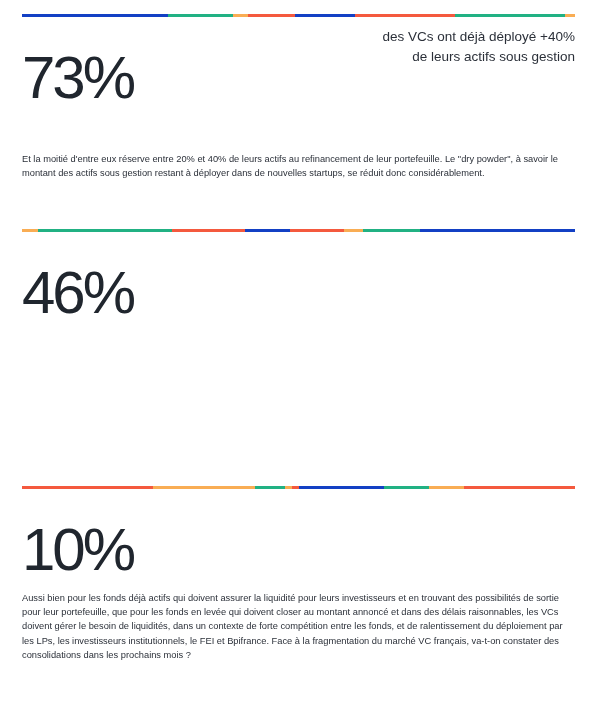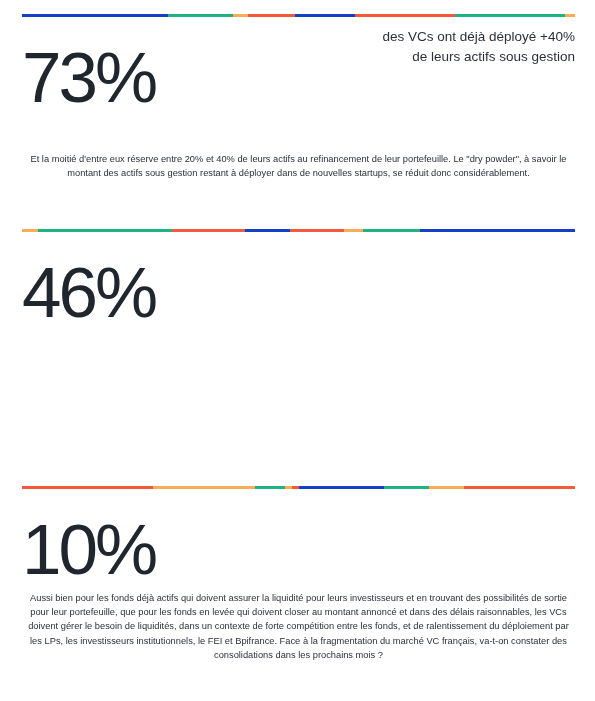--- a/index.html
+++ b/index.html
@@ -56,21 +56,21 @@
     height: 110px;
   }
   .stat-1 { top: 26px; }
   .stat-2 { top: 26px; text-decoration: underline; }
   .stat-3 { top: 26px; }
 
   .big-number {
     position: absolute;
     left: 22px;
     top: 0;
-    font-size: 71px;
+    font-size: 60px;
     line-height: 104px;
     letter-spacing: -3px;
     font-weight: 400;
     color: #20262e;
     white-space: nowrap;
   }
 
   .caption {
     position: absolute;
     right: 20px;
@@ -85,21 +85,21 @@
   .caption-3 { top: 14px; }
 
   
   .body-text {
     position: absolute;
     left: 22px;
     width: 553px;
     font-size: 9.3px;
     line-height: 14.2px;
     color: #2b3039;
-    text-align: center;
+    text-align: left;
   }
   .body-1 { top: 152px; }
   .body-2 { top: 376px; }
 </style>
 </head>
 <body>
 
 <div class="page">
 
   <div class="section sec-1">

